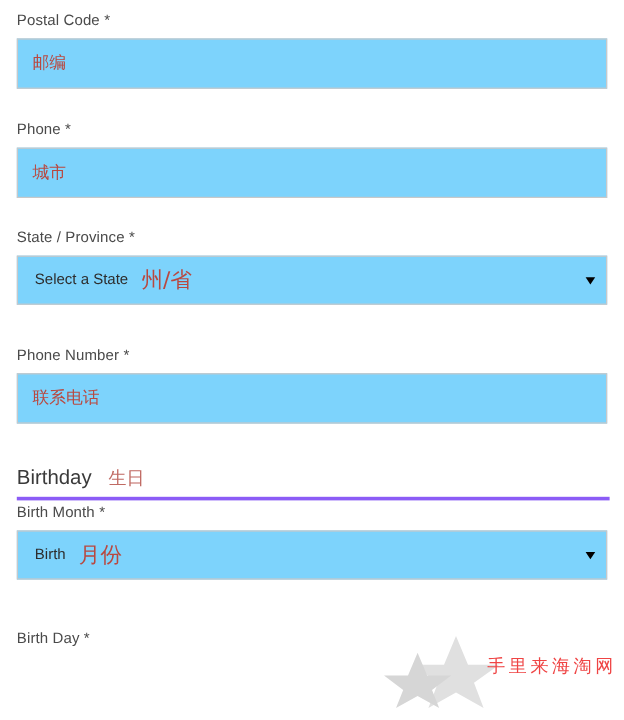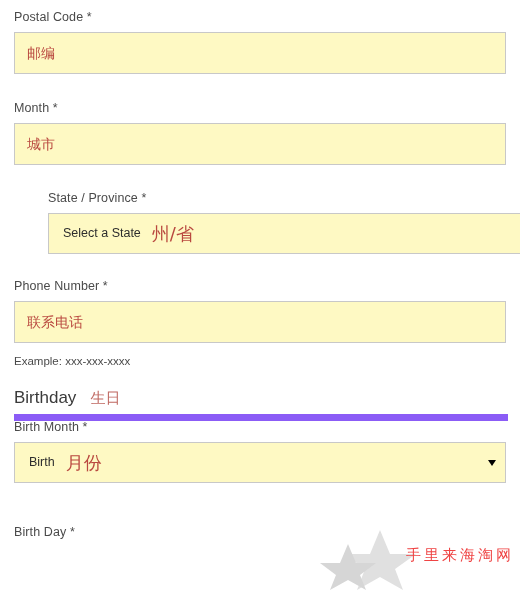--- a/index.html
+++ b/index.html
@@ -45,21 +45,21 @@
   }
 
   .control {
     position: relative;
     margin-top: 7px;
     margin-left: 14px;
     width: 492px;
     height: 41px;
     box-sizing: border-box;
     border: 1px solid #c8c8c8;
-    background: #fef9c3;
+    background: #7dd3fc;
     display: flex;
     align-items: center;
   }
 
   .control.text-input {
     height: 42px;
   }
 
   .placeholder-cn {
     color: #b9483f;
@@ -111,21 +111,21 @@
   .section-head {
     position: absolute;
     left: 0;
     width: 520px;
   }
   .section-head-inner {
     position: relative;
     margin-left: 14px;
     width: 494px;
     padding-bottom: 6px;
-    border-bottom: 7px solid #8b5cf6;
+    border-bottom: 3px solid #8b5cf6;
     display: flex;
     align-items: baseline;
   }
   .section-title {
     font-size: 17px;
     color: #3a3a3a;
     line-height: 19px;
     white-space: nowrap;
   }
   .section-title-cn {
@@ -169,42 +169,41 @@
 <div class="form">
 
   <div class="field" style="top:10px;">
     <span class="field-label"><span>Postal Code</span> <span class="req-star">*</span></span>
     <div class="control text-input">
       <span class="placeholder-cn">邮编</span>
     </div>
   </div>
 
   <div class="field" style="top:101px;">
-    <span class="field-label"><span>Month</span> <span class="req-star">*</span></span>
+    <span class="field-label"><span>Phone</span> <span class="req-star">*</span></span>
     <div class="control text-input">
       <span class="placeholder-cn">城市</span>
     </div>
   </div>
 
-  <div class="field" style="top:191px;padding-left:34px;">
+  <div class="field" style="top:191px;">
     <span class="field-label"><span>State / Province</span> <span class="req-star">*</span></span>
     <div class="control">
       <span class="select-value">Select a State</span>
       <span class="select-cn">州/省</span>
       <span class="caret"></span>
     </div>
   </div>
 
-  <div class="field" style="top:279px;">
+  <div class="field" style="top:289px;">
     <span class="field-label"><span>Phone Number</span> <span class="req-star">*</span></span>
     <div class="control text-input">
       <span class="placeholder-cn">联系电话</span>
     </div>
   </div>
-  <div class="hint" style="top:354px;">Example: xxx-xxx-xxxx</div>
 
   <div class="section-head" style="top:388px;">
     <div class="section-head-inner">
       <span class="section-title">Birthday</span>
       <span class="section-title-cn">生日</span>
     </div>
   </div>
 
   <div class="field" style="top:420px;">
     <span class="field-label"><span>Birth Month</span> <span class="req-star">*</span></span>

